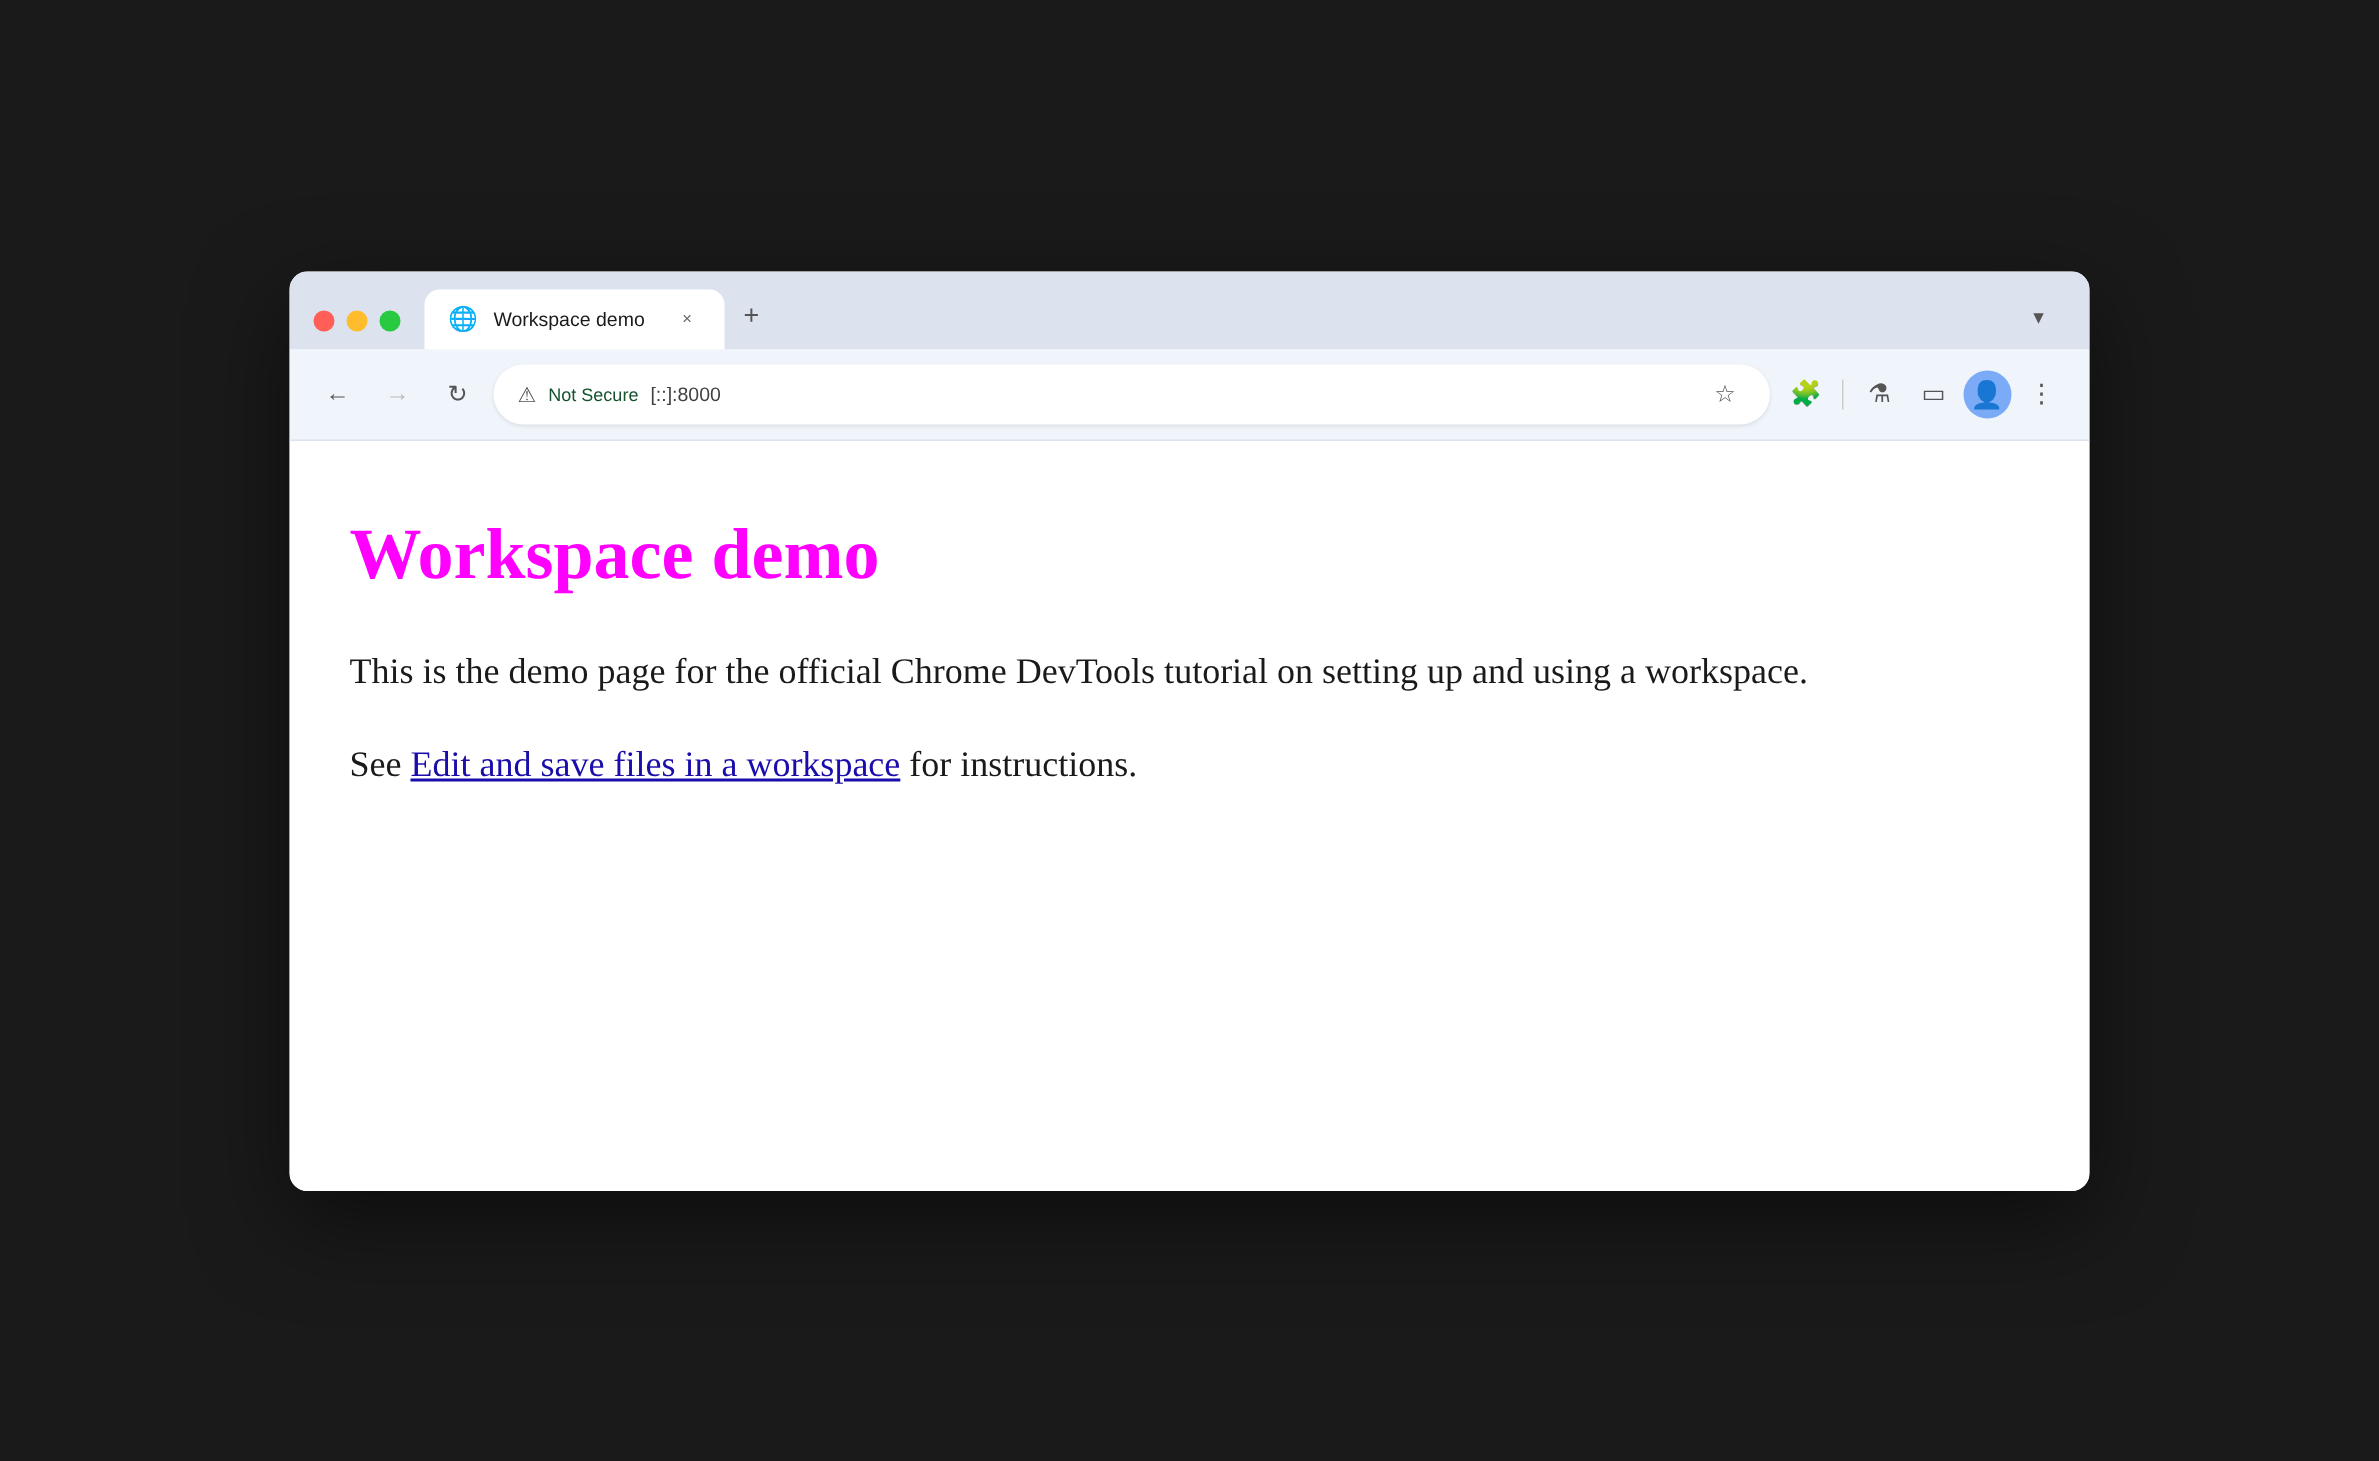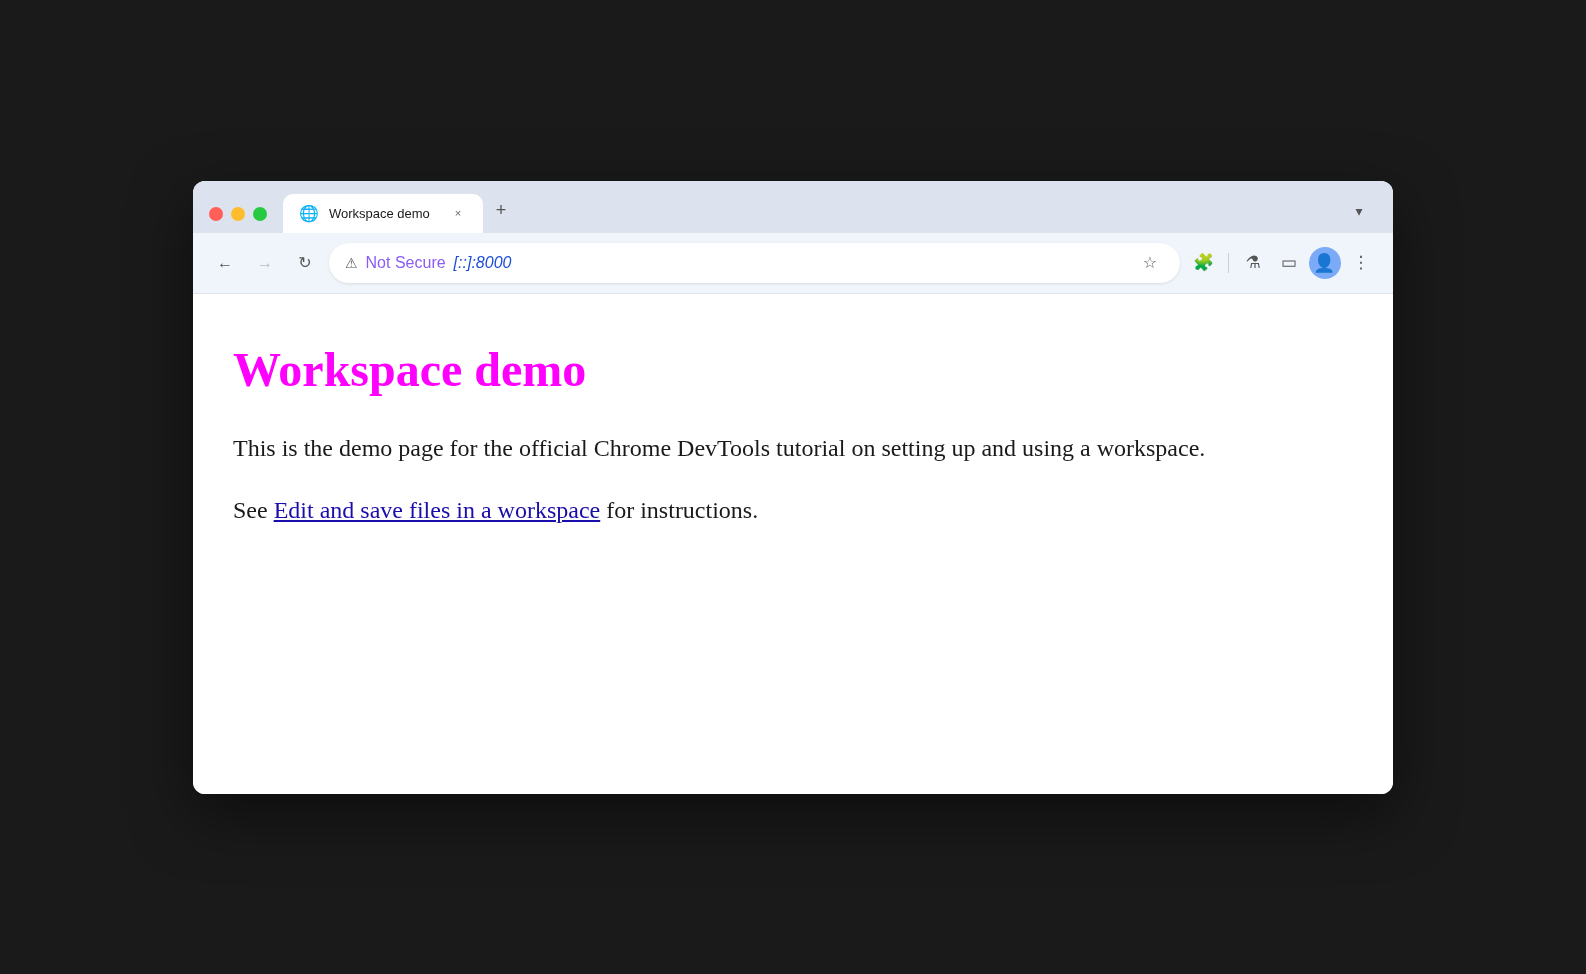--- a/index.html
+++ b/index.html
@@ -154,29 +154,28 @@
       gap: 8px;
       box-shadow: 0 1px 3px rgba(0,0,0,0.1);
     }
 
     .not-secure-icon {
       font-size: 14px;
       color: #555;
     }
 
     .not-secure-text {
-      font-size: 16px;
-      color: #8b5cf6;
+      font-size: 12px;
+      color: #14532d;
     }
 
     .address-url {
-      font-size: 16px;
-      color: #1d4ed8;
+      font-size: 13px;
+      color: #404040;
       flex: 1;
-      font-style: italic;
     }
 
     .bookmark-btn {
       width: 28px;
       height: 28px;
       display: flex;
       align-items: center;
       justify-content: center;
       cursor: pointer;
       color: #555;

